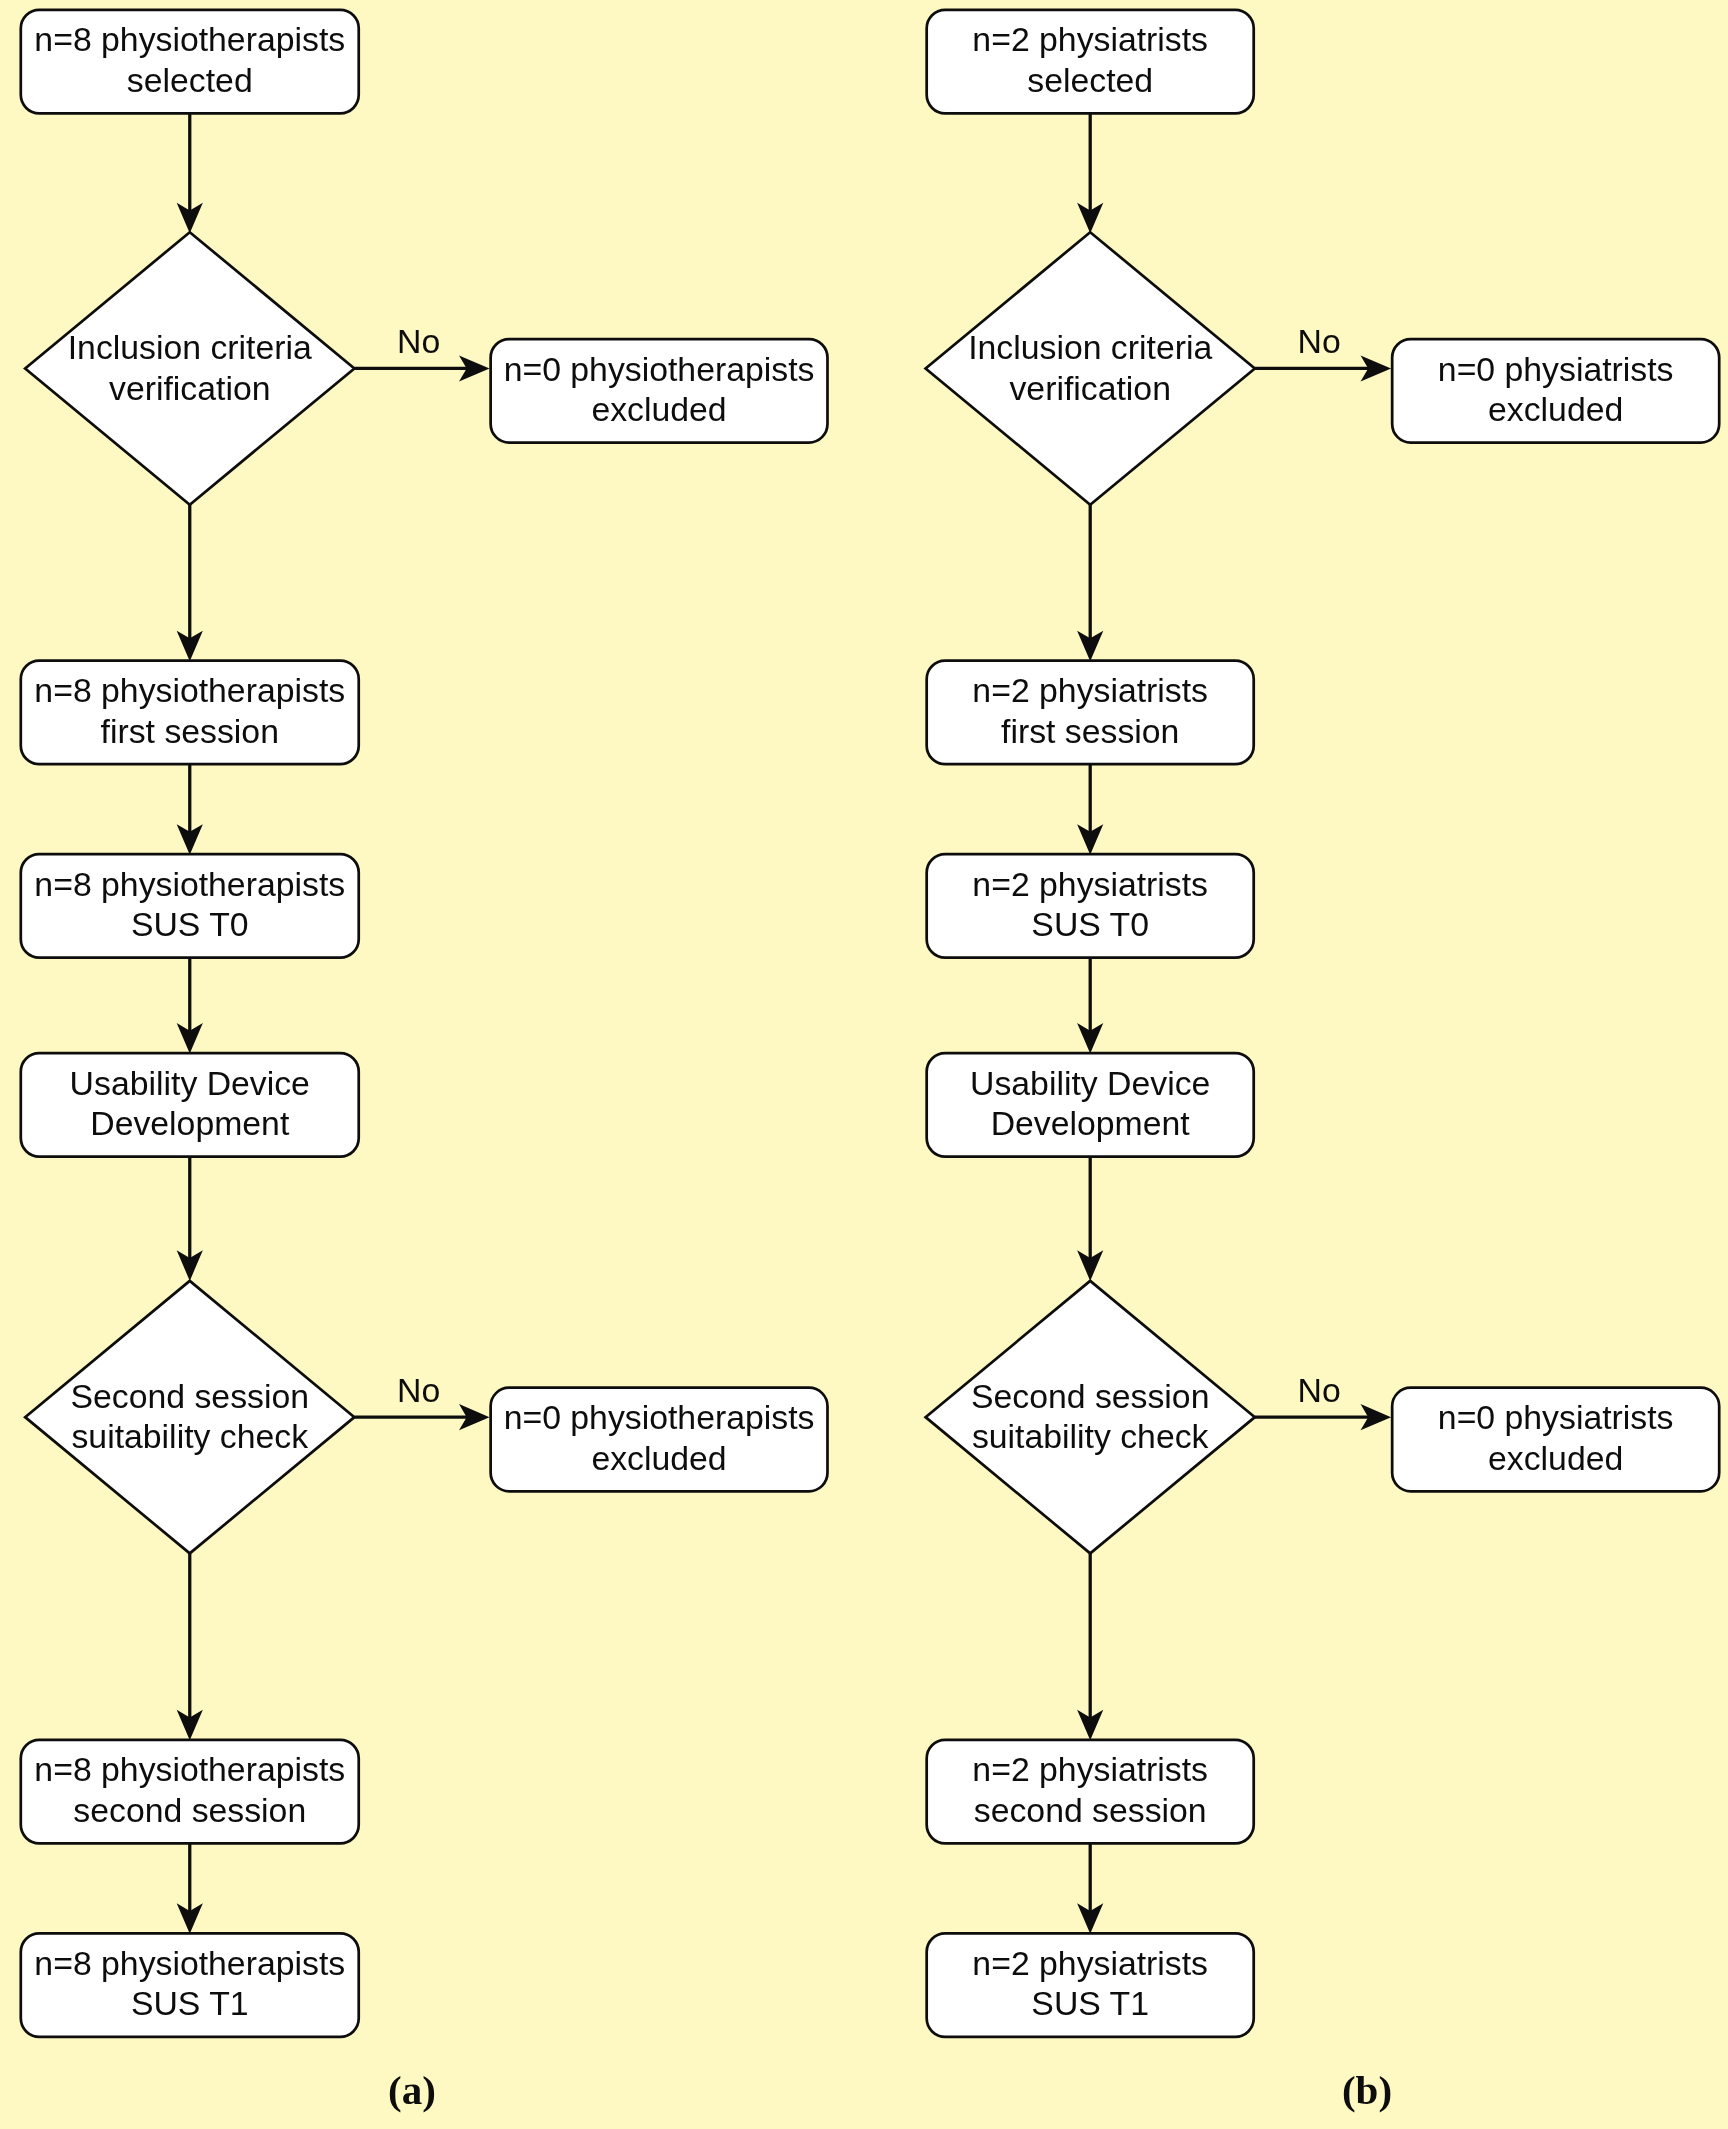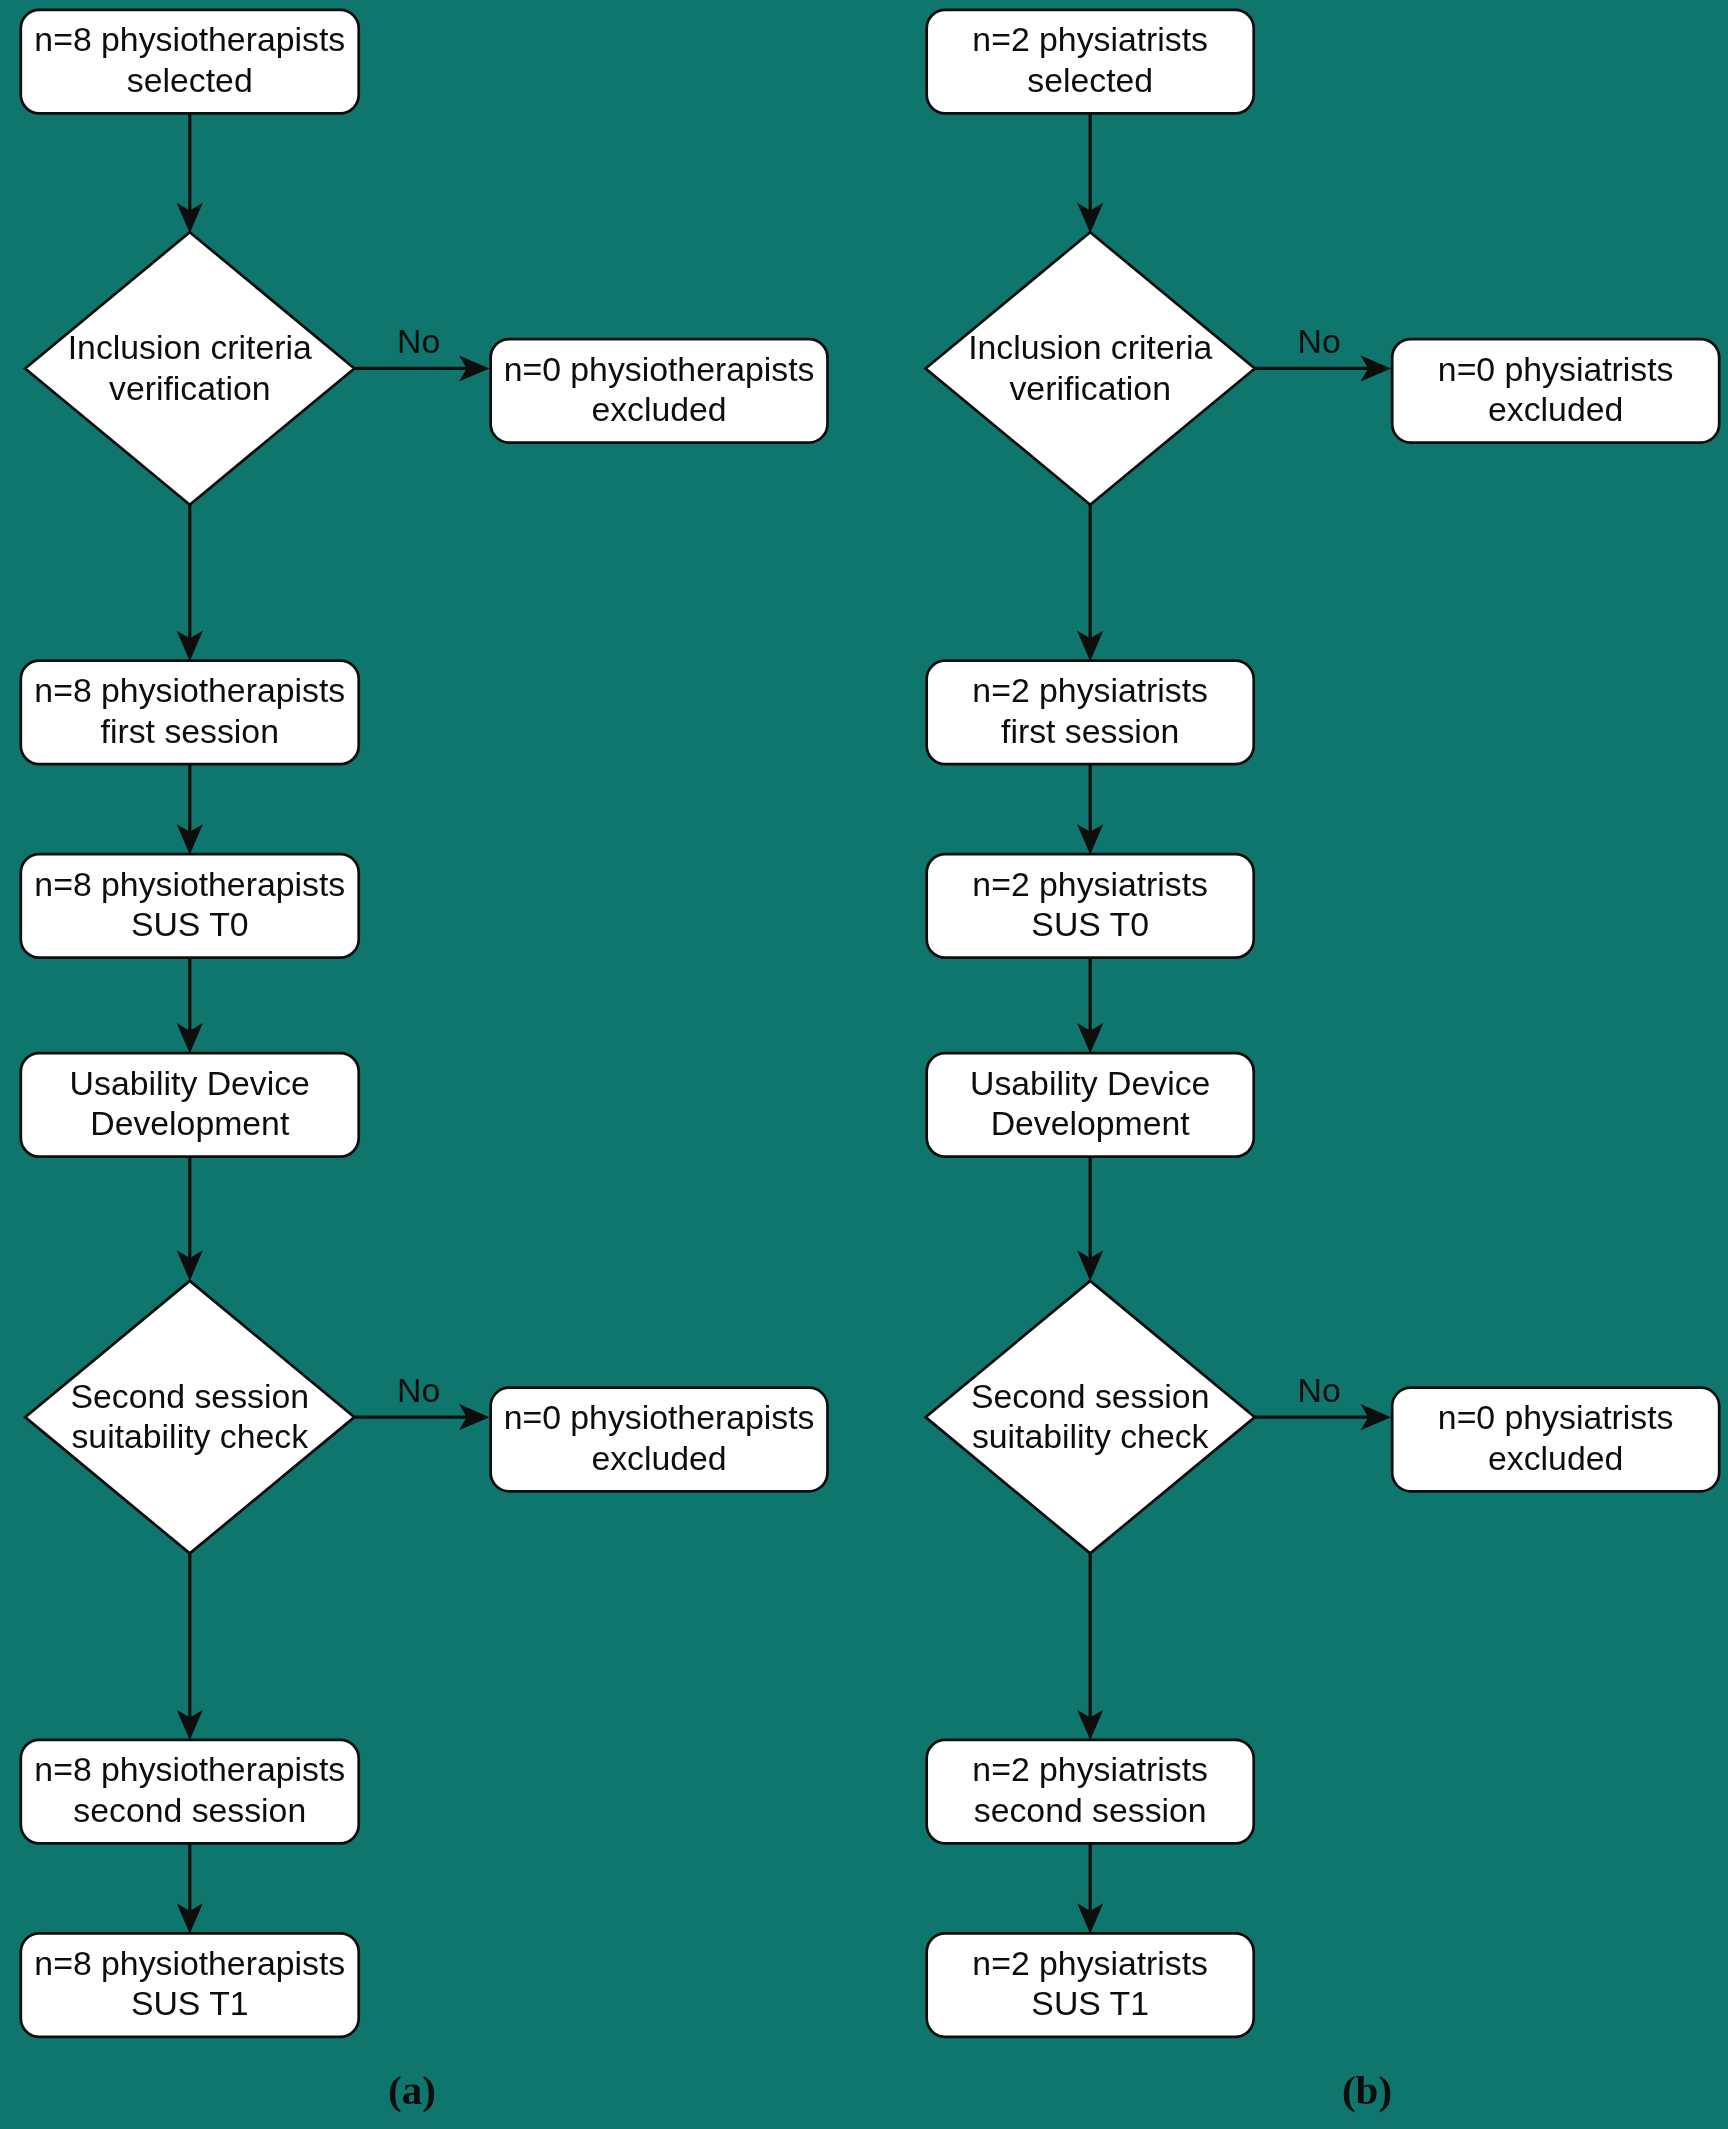--- a/index.html
+++ b/index.html
@@ -9,21 +9,21 @@
   }
   body {
     width: 1728px;
     height: 2129px;
     font-family: "Liberation Sans", sans-serif;
   }
   #figure-root {
     position: relative;
     width: 1728px;
     height: 2129px;
-    background: #0f766e;
+    background: #fef9c3;
   }
   svg.flow-canvas {
     position: absolute;
     top: 0;
     left: 0;
     width: 1728px;
     height: 2129px;
     display: block;
   }
   .node-shape {

